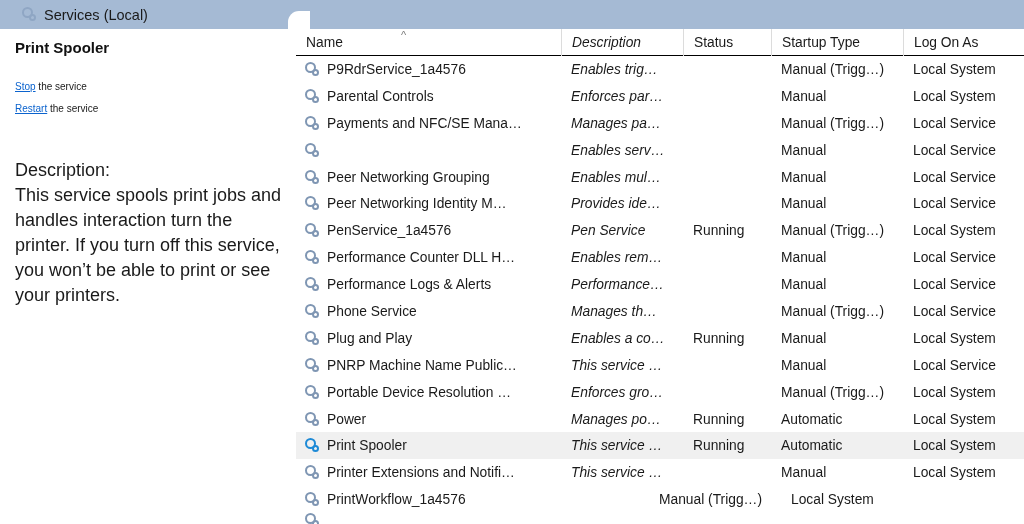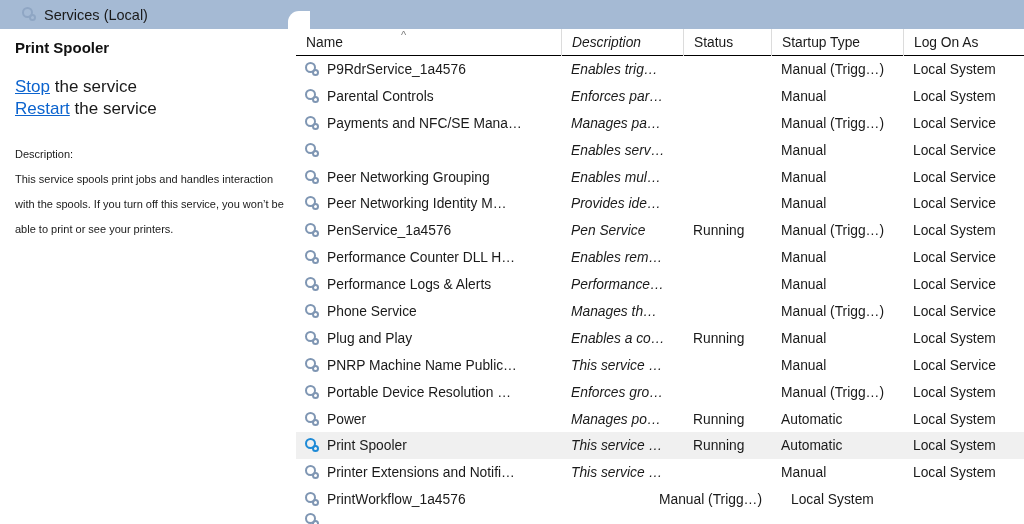--- a/index.html
+++ b/index.html
@@ -103,33 +103,33 @@
   }
 
   .svc-title {
     font-size: 15px;
     font-weight: bold;
     color: #111111;
     margin-bottom: 20px;
     white-space: nowrap;
   }
   .action-link {
-    font-size: 17px;
+    font-size: 10px;
     color: #1a1a1a;
     line-height: 22px;
     white-space: nowrap;
   }
   .action-link a {
     color: #0b63ce;
     text-decoration: underline;
     cursor: pointer;
   }
   .desc-block {
-    margin-top: 22px;
-    font-size: 11px;
+    margin-top: 38px;
+    font-size: 18px;
     color: #1a1a1a;
     line-height: 25px;
     max-width: 272px;
   }
   .desc-label { white-space: nowrap; }
   .desc-body { }
 
   
   .listpane {
     position: absolute;
@@ -221,21 +221,21 @@
 
     <div class="action-link">
       <a>Stop</a><span> the service</span>
     </div>
     <div class="action-link">
       <a>Restart</a><span> the service</span>
     </div>
 
     <div class="desc-block">
       <div class="desc-label">Description:</div>
-      <div class="desc-body">This service spools print jobs and handles interaction with the spools. If you turn off this service, you won’t be able to print or see your printers.</div>
+      <div class="desc-body">This service spools print jobs and handles interaction turn the printer. If you turn off this service, you won’t be able to print or see your printers.</div>
     </div>
   </div>
 
   <div class="listpane">
 
     <div class="hdr">
       <div class="hdr-cell c-name">
         <span>Name</span>
         <span class="sort-arrow">^</span>
       </div>

